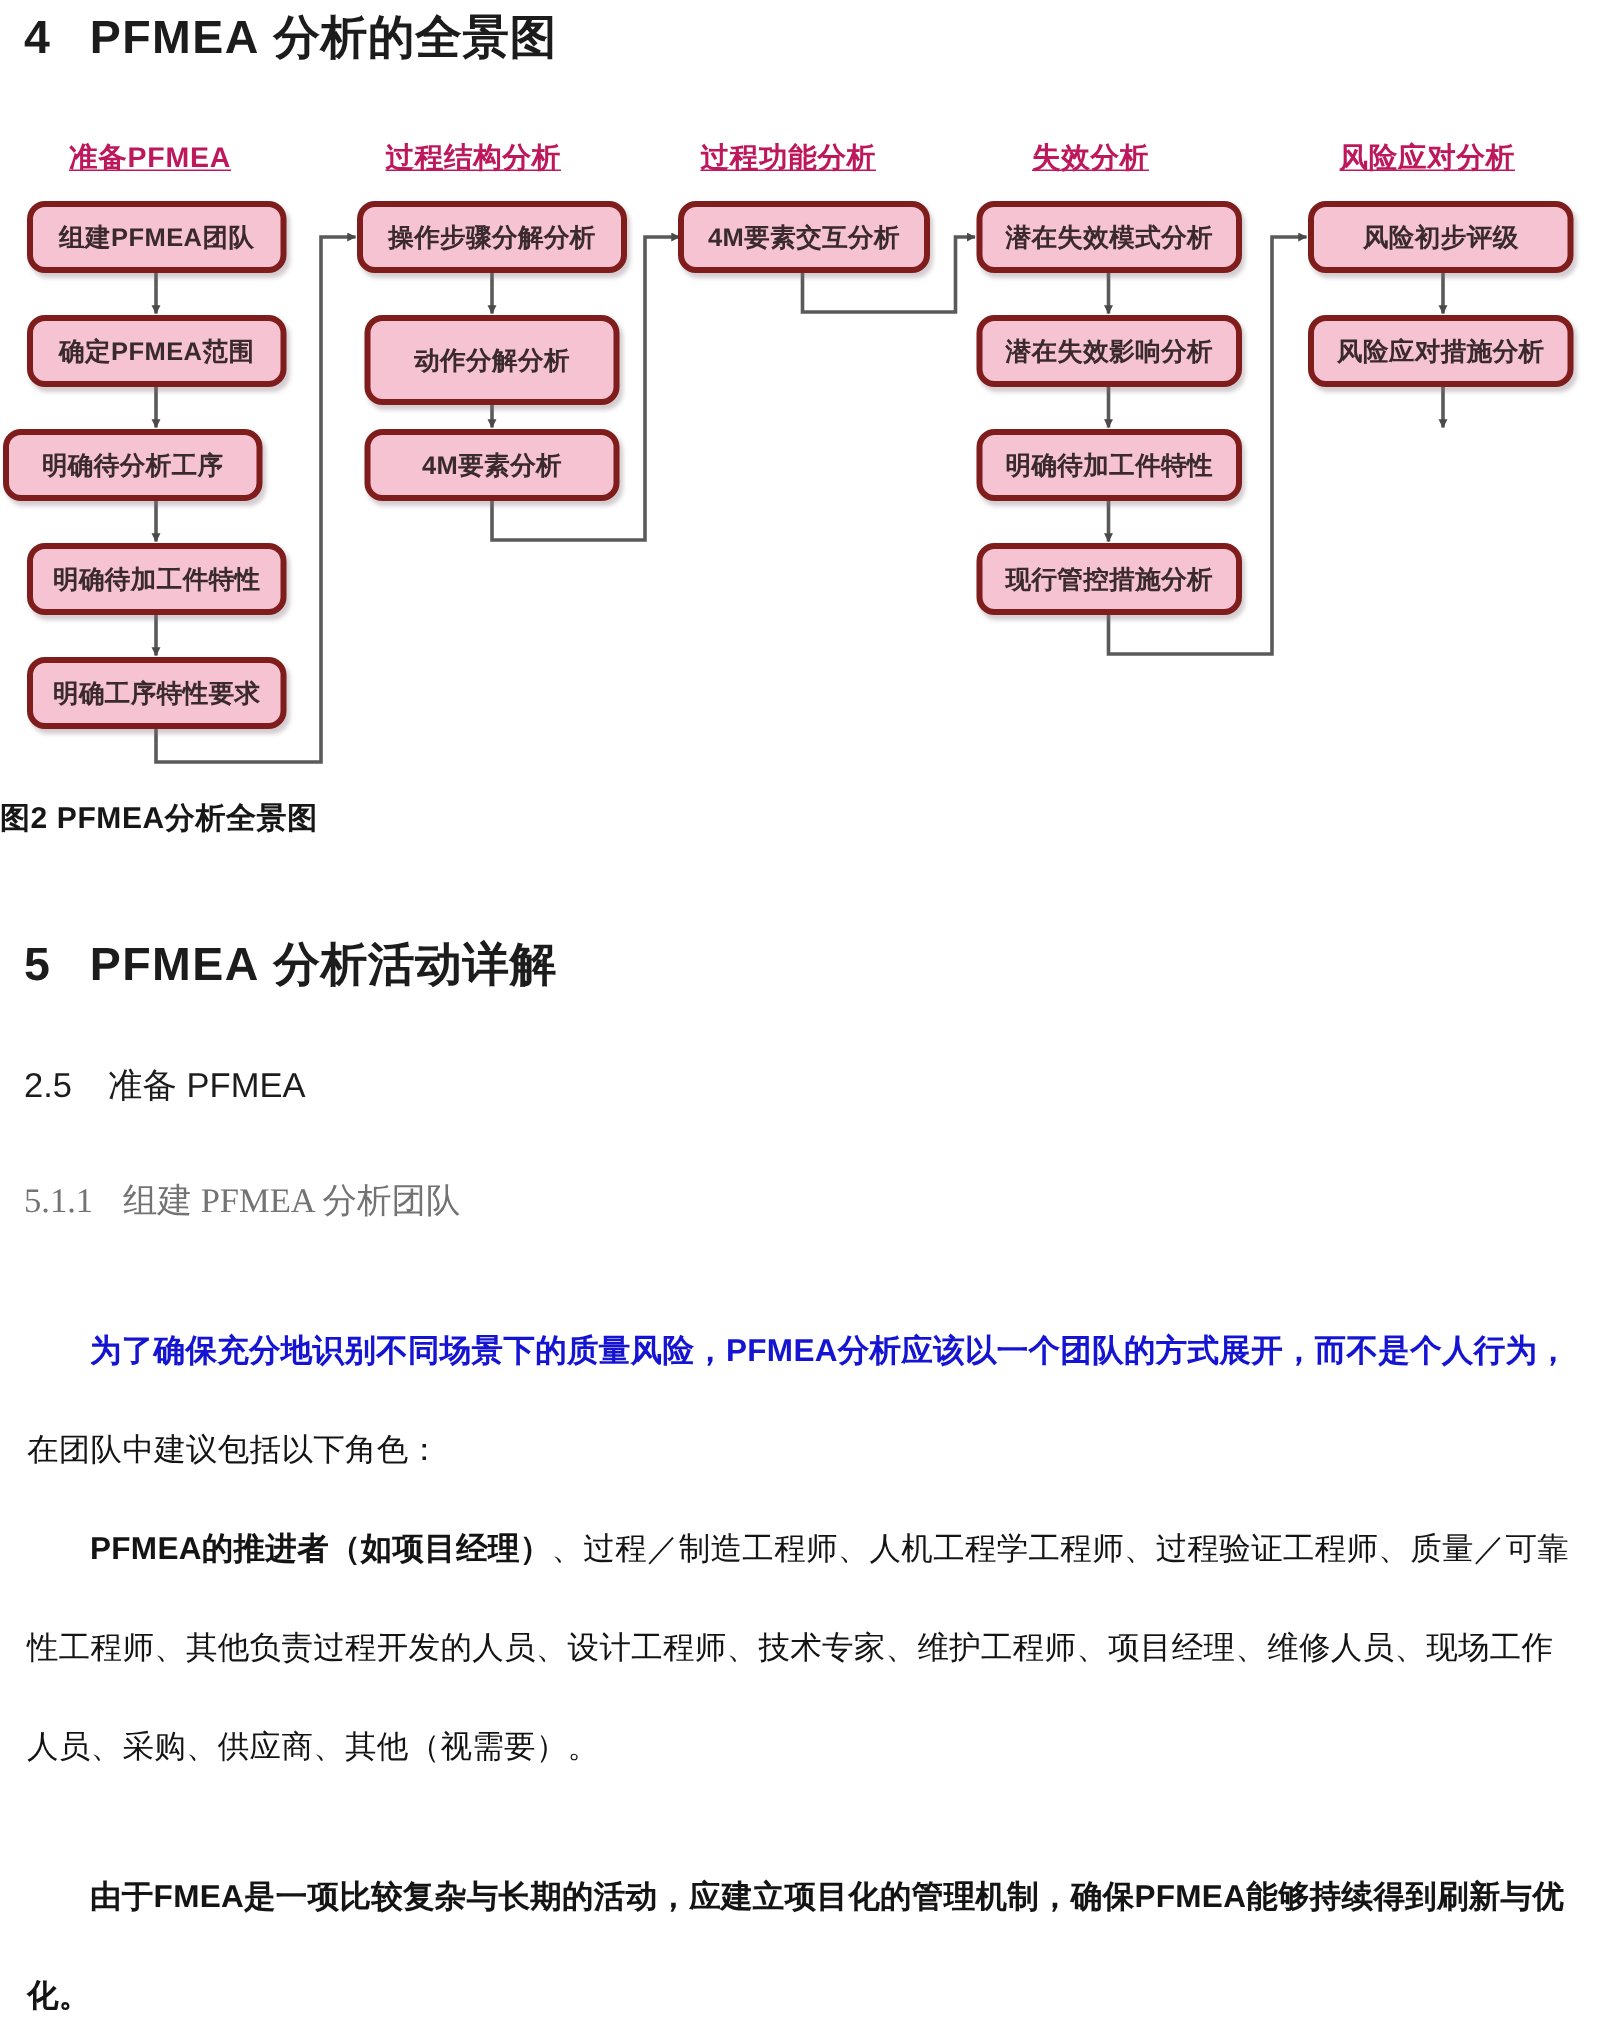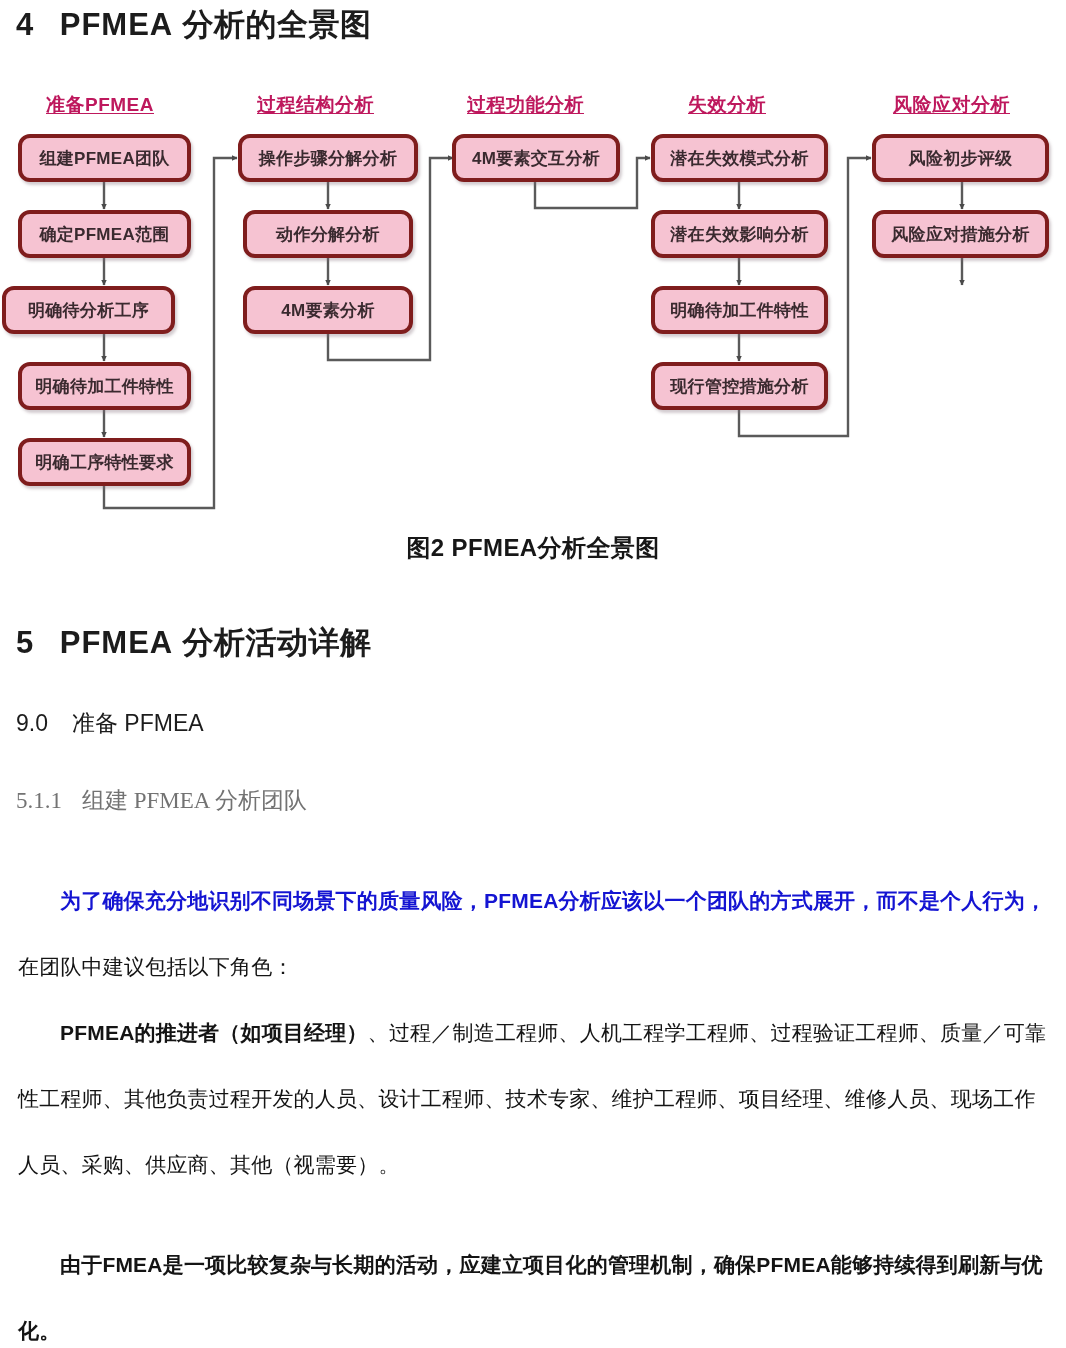--- a/index.html
+++ b/index.html
@@ -43,22 +43,22 @@
     font-weight: normal;
     color: #737373;
     white-space: nowrap;
     font-family: "Liberation Serif", "DejaVu Serif", serif;
   }
   .h3 .num { margin-right: 20px; }
 
   .fig-caption {
     position: absolute;
     width: 1066px;
-    text-align: center;
-    font-size: 24px;
+    text-align: left;
+    font-size: 20px;
     font-weight: bold;
     color: #171717;
     letter-spacing: 0.4px;
   }
 
   
   #flowchart {
     position: absolute;
     left: 0;
     top: 0;
@@ -162,42 +162,42 @@
   <div class="col-title" style="left:688px; top:92px;">失效分析</div>
   <div class="col-title" style="left:893px; top:92px;">风险应对分析</div>
 
   <div class="node" style="left:18px; top:134px; width:173px; height:48px;">组建PFMEA团队</div>
   <div class="node" style="left:18px; top:210px; width:173px; height:48px;">确定PFMEA范围</div>
   <div class="node" style="left:2px; top:286px; width:173px; height:48px;">明确待分析工序</div>
   <div class="node" style="left:18px; top:362px; width:173px; height:48px;">明确待加工件特性</div>
   <div class="node" style="left:18px; top:438px; width:173px; height:48px;">明确工序特性要求</div>
 
   <div class="node" style="left:238px; top:134px; width:180px; height:48px;">操作步骤分解分析</div>
-  <div class="node" style="left:243px; top:210px; width:170px; height:48px;">动作分解分析</div>
+  <div class="node" style="left:243px; top:210px; width:170px; height:60px;">动作分解分析</div>
   <div class="node" style="left:243px; top:286px; width:170px; height:48px;">4M要素分析</div>
 
   <div class="node" style="left:452px; top:134px; width:168px; height:48px;">4M要素交互分析</div>
 
   <div class="node" style="left:651px; top:134px; width:177px; height:48px;">潜在失效模式分析</div>
   <div class="node" style="left:651px; top:210px; width:177px; height:48px;">潜在失效影响分析</div>
   <div class="node" style="left:651px; top:286px; width:177px; height:48px;">明确待加工件特性</div>
   <div class="node" style="left:651px; top:362px; width:177px; height:48px;">现行管控措施分析</div>
 
   <div class="node" style="left:872px; top:134px; width:177px; height:48px;">风险初步评级</div>
   <div class="node" style="left:872px; top:210px; width:177px; height:48px;">风险应对措施分析</div>
 </div>
 
 <div class="fig-caption" style="top:532px;">图2 PFMEA分析全景图</div>
 
 <div class="h1" style="left:16px; top:622px;">
   <span class="num">5</span><span class="latin">PFMEA</span> <span>分析活动详解</span>
 </div>
 
 <div class="h2" style="left:16px; top:708px;">
-  <span class="num">9.0</span><span>准备 PFMEA</span>
+  <span class="num">2.5</span><span>准备 PFMEA</span>
 </div>
 
 <div class="h3" style="left:16px; top:785px;">
   <span class="num">5.1.1</span><span>组建 PFMEA 分析团队</span>
 </div>
 
 <div class="para" style="left:18px; top:868px; width:1030px; text-indent:42px;">
   <span class="blue">为了确保充分地识别不同场景下的质量风险，PFMEA分析应该以一个团队的方式展开，而</span><span class="blue">不是个人行为，</span><span>在团队中建议包括以下角色：</span>
 </div>
 

